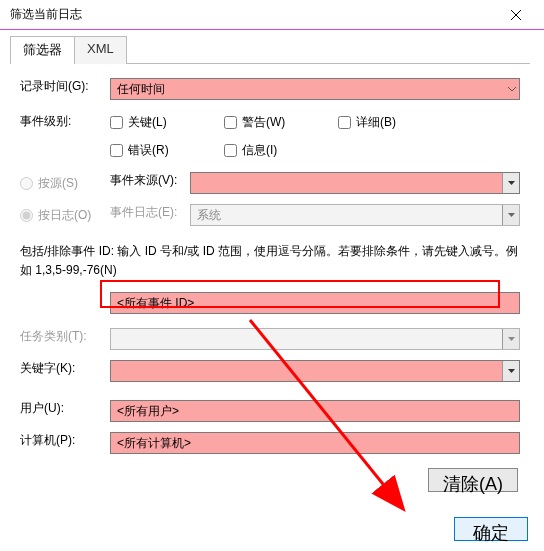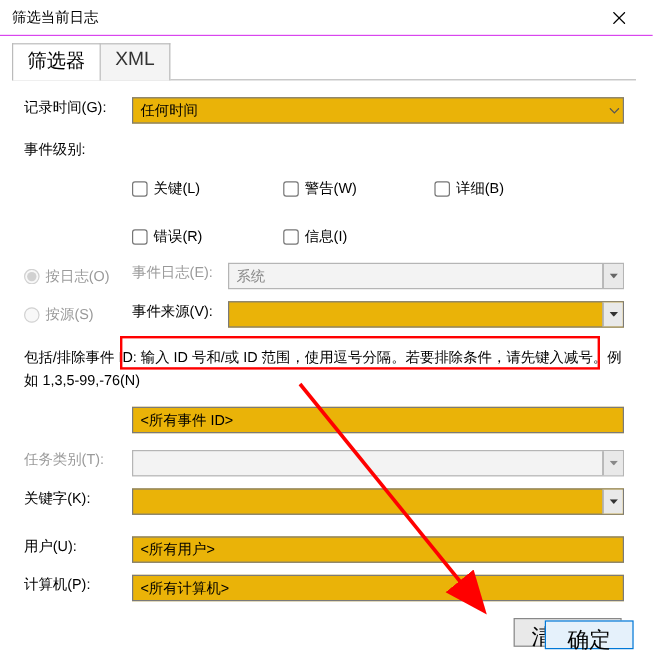--- a/index.html
+++ b/index.html
@@ -37,21 +37,21 @@
     margin: 2px 6px 0 6px;
     border-bottom: 1px solid #bbb;
   }
   .tab {
     padding: 4px 12px 5px 12px;
     border: 1px solid #bbb;
     border-bottom: none;
     background: #fff;
     margin-right: 0;
     margin-bottom: -1px;
-    font-size: 16px;
+    font-size: 13px;
     color: #000;
     position: relative;
   }
   .tab.active {
     background: #fff;
     z-index: 2;
   }
   .tab.inactive { background: #f4f4f4; color:#333; border-left:none;}
   .panel {
     padding: 14px 16px 10px 16px;
@@ -65,21 +65,21 @@
     color: #000;
     font-size: 12px;
   }
   .row.align-top { align-items: flex-start; }
   .row.align-top .label { padding-top: 3px; }
   .label.disabled { color: #9a9a9a; }
   .select, .text-input {
     flex: 1;
     height: 22px;
     border: 1px solid #7a7a7a;
-    background: #eab308;
+    background: #fca5a5;
     padding: 2px 22px 2px 6px;
     font-size: 12px;
     font-family: inherit;
     color: #000;
     position: relative;
   }
   .select-wrap {
     position: relative;
     flex: 1;
   }
@@ -94,22 +94,21 @@
     right: 1px; top: 1px;
     width: 17px; height: calc(100% - 2px);
     border-left: 1px solid #999;
     background: #e9e9e9;
     display:flex;align-items:center;justify-content:center;
   }
   .checks {
     flex: 1;
     display: flex;
     flex-wrap: wrap;
-    gap: 16px;
-    margin-top: 32px;
+    gap: 4px;
   }
   .chk {
     display: flex;
     align-items: center;
     width: 110px;
     height: 24px;
     font-size: 12px;
     color: #000;
   }
   .chk input { width: 13px; height: 13px; margin-right: 5px; }
@@ -215,45 +214,45 @@
           </label>
         <label class="chk">
             <input type="checkbox" style="">
             <span>信息(I)</span>
           </label>
       </div>
     </div>
 
     <div class="row">
       <label class="radio-label disabled">
+        <input type="radio" disabled="" style="">
+        <span>按源(S)</span>
+      </label>
+      <div class="label" style="width:80px">事件来源(V):</div>
+      <div class="select-wrap">
+        <div class="select"></div>
+        <span class="chev-btn">
+            <svg width="7" height="4">
+              <polygon points="0,0 7,0 3.5,4" fill="#333"></polygon>
+            </svg>
+          </span>
+      </div>
+    </div>
+
+    <div class="row">
+      <label class="radio-label disabled">
         <input type="radio" checked="" disabled="" style="">
         <span>按日志(O)</span>
       </label>
       <div class="label disabled" style="width:80px">事件日志(E):</div>
       <div class="select-wrap">
         <div class="select" style="color:#888;border-color:#b5b5b5;background:#f3f3f3">系统</div>
         <span class="chev-btn">
             <svg width="7" height="4">
               <polygon points="0,0 7,0 3.5,4" fill="#666"></polygon>
-            </svg>
-          </span>
-      </div>
-    </div>
-
-    <div class="row">
-      <label class="radio-label disabled">
-        <input type="radio" disabled="" style="">
-        <span>按源(S)</span>
-      </label>
-      <div class="label" style="width:80px">事件来源(V):</div>
-      <div class="select-wrap">
-        <div class="select"></div>
-        <span class="chev-btn">
-            <svg width="7" height="4">
-              <polygon points="0,0 7,0 3.5,4" fill="#333"></polygon>
             </svg>
           </span>
       </div>
     </div>
 
     <div class="help-text">包括/排除事件 ID: 输入 ID 号和/或 ID 范围，使用逗号分隔。若要排除条件，请先键入减号。例如 1,3,5-99,-76(N)</div>
 
     <div class="row" style="margin-bottom:14px">
       <div class="label"></div>
       <input class="text-input" value="&lt;所有事件 ID&gt;" style="">

